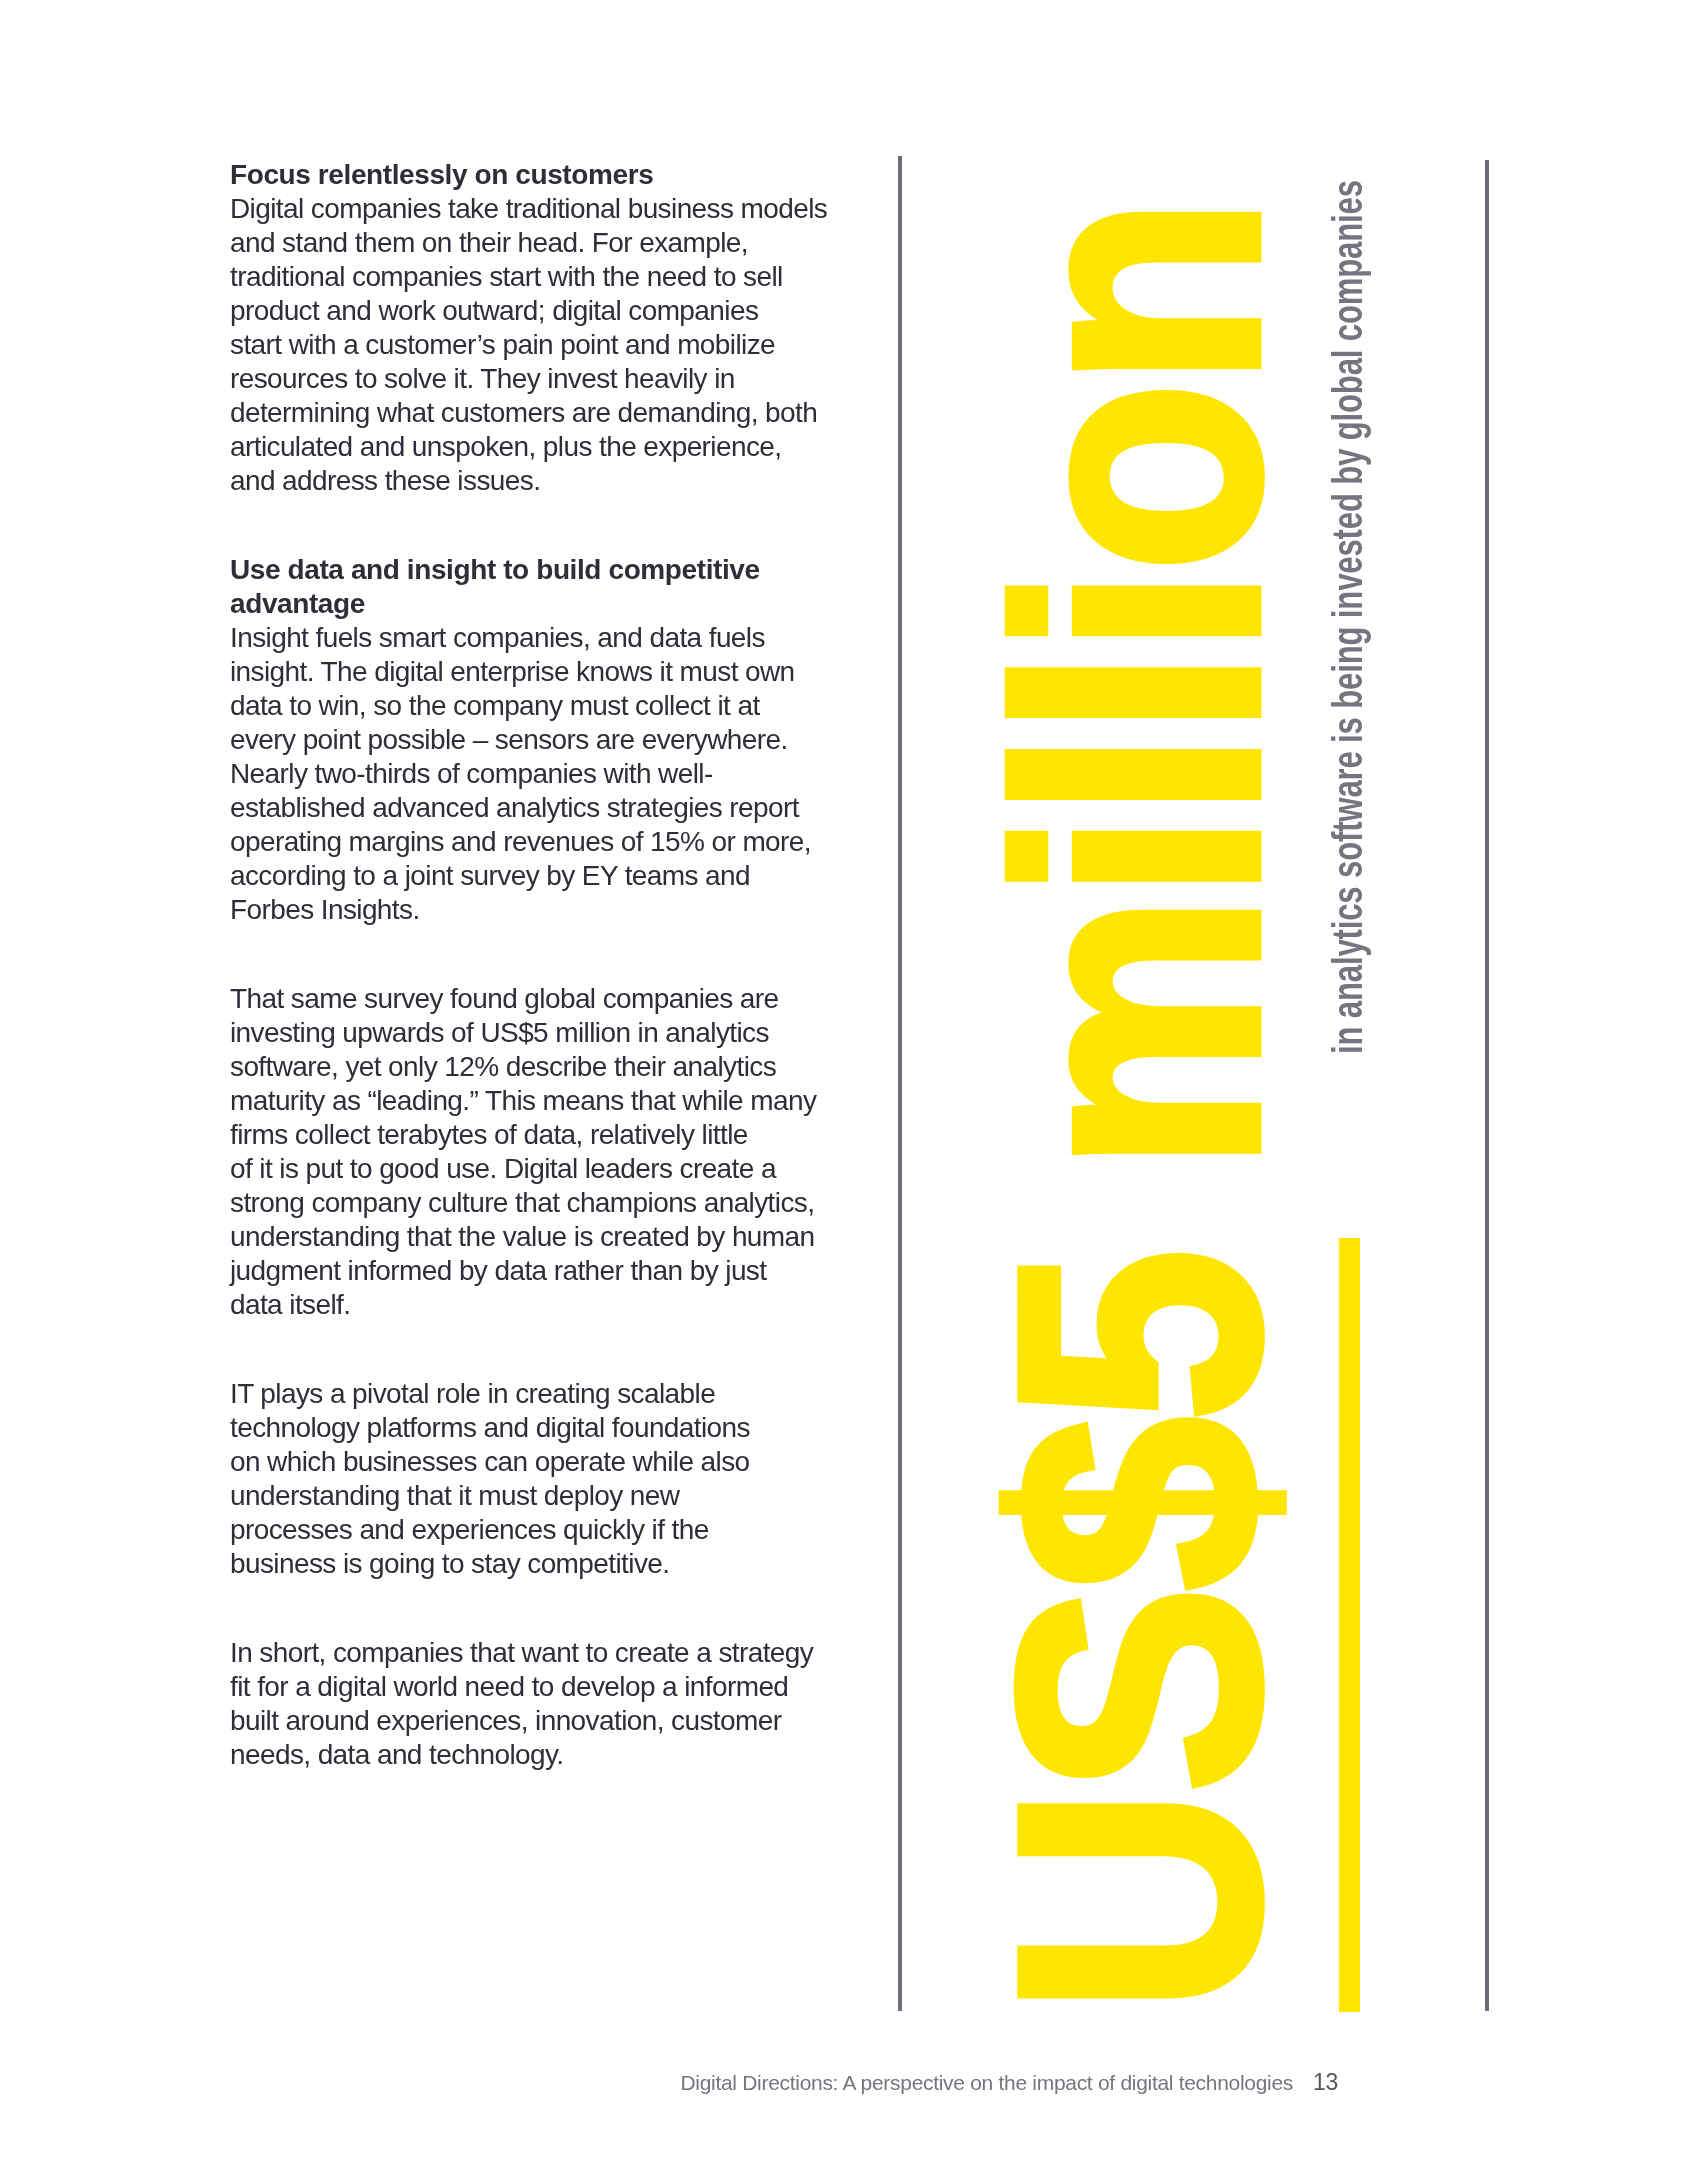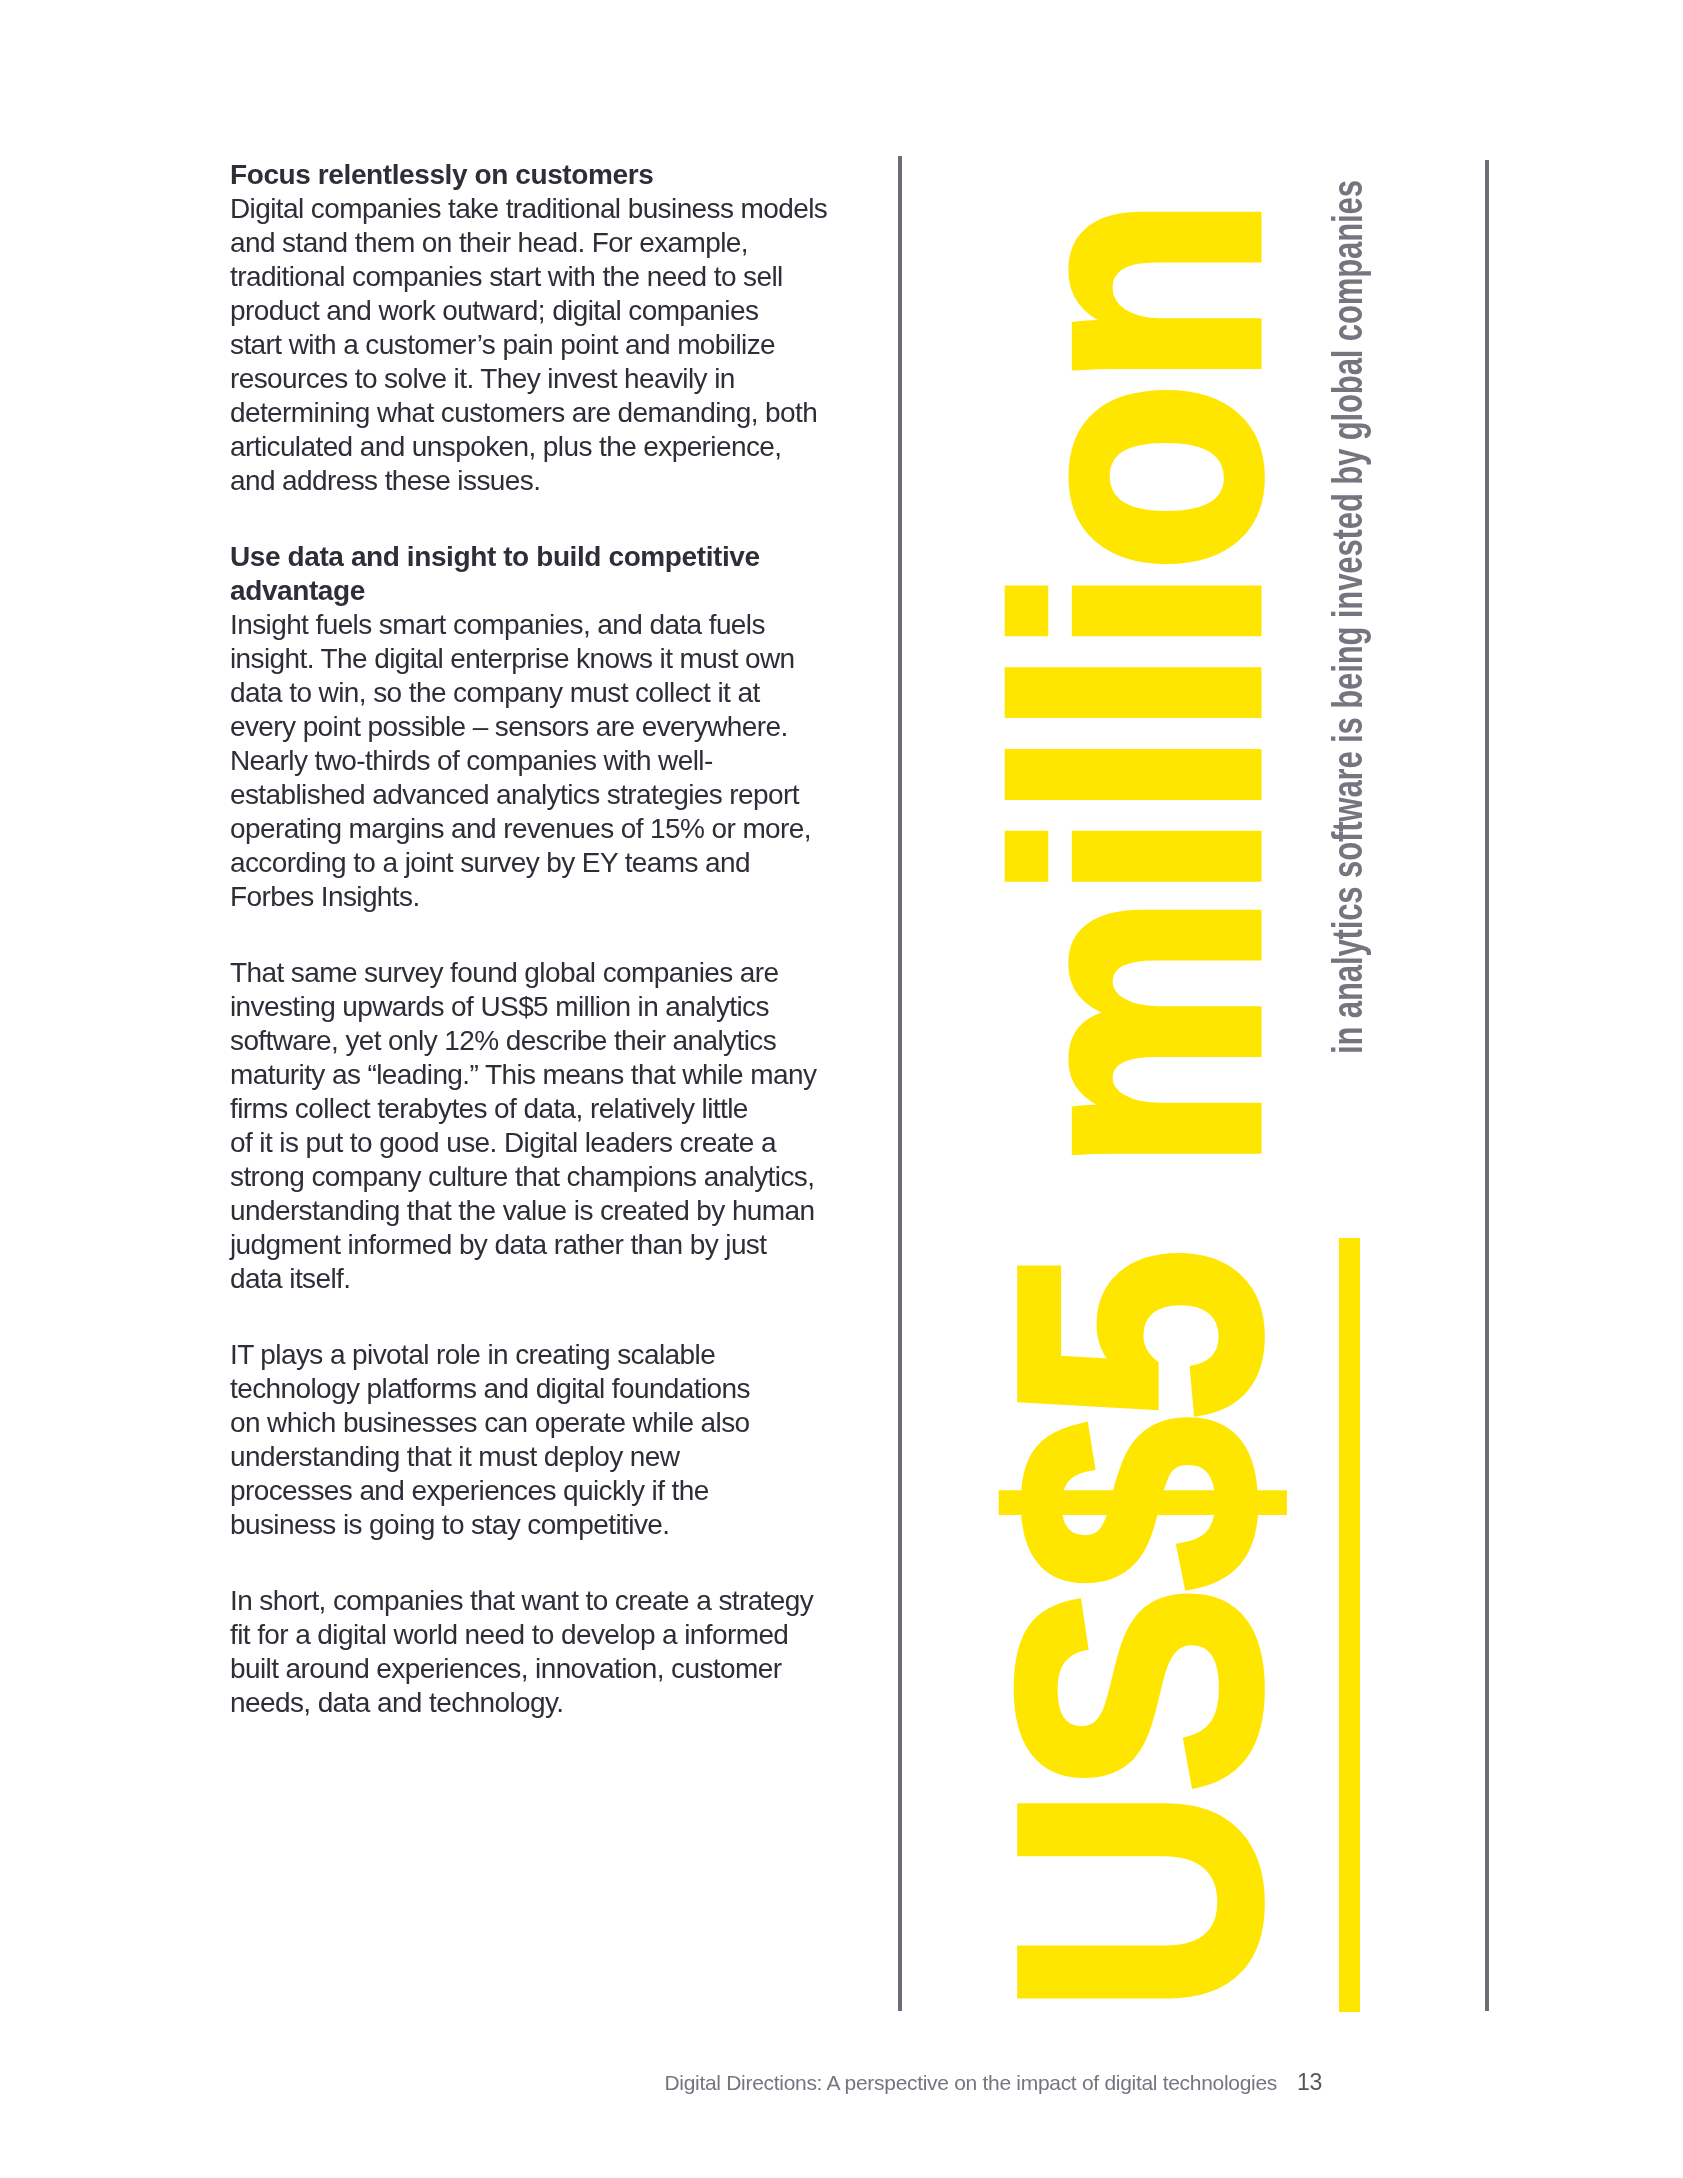--- a/index.html
+++ b/index.html
@@ -17,21 +17,21 @@
     position:absolute;
     left:230px; top:158px;
     width:683px;
     color:#2e2e38;
     font-size:28px;
     line-height:34px;
     letter-spacing:-0.6px;
   }
   .blk { white-space:pre; }
   .blk.h { font-weight:bold; letter-spacing:-0.4px; }
-  .blk.p + .blk { margin-top:42px; }
+  .blk.p + .blk { margin-top:55px; }
 
   
   .vline { position:absolute; background:#6d6d78; }
   .vline.left  { left:898px;  top:156px; width:4px; height:1855px; }
   .vline.right { left:1485px; top:160px; width:4px; height:1851px; }
 
   
   .stat-box {
     position:absolute;
     left:975px; top:160px;
@@ -74,21 +74,21 @@
   .accent-bar {
     position:absolute;
     left:1339px; top:1238px;
     width:21px; height:774px;
     background:#FFE600;
   }
 
   
   .footer {
     position:absolute;
-    right:196px; top:2069px;
+    right:180px; top:2069px;
     text-align:right;
     font-size:21px;
     line-height:26px;
     letter-spacing:-0.3px;
     color:#75757f;
     white-space:nowrap;
   }
   .footer .pagenum {
     margin-left:20px;
     font-size:23px;

